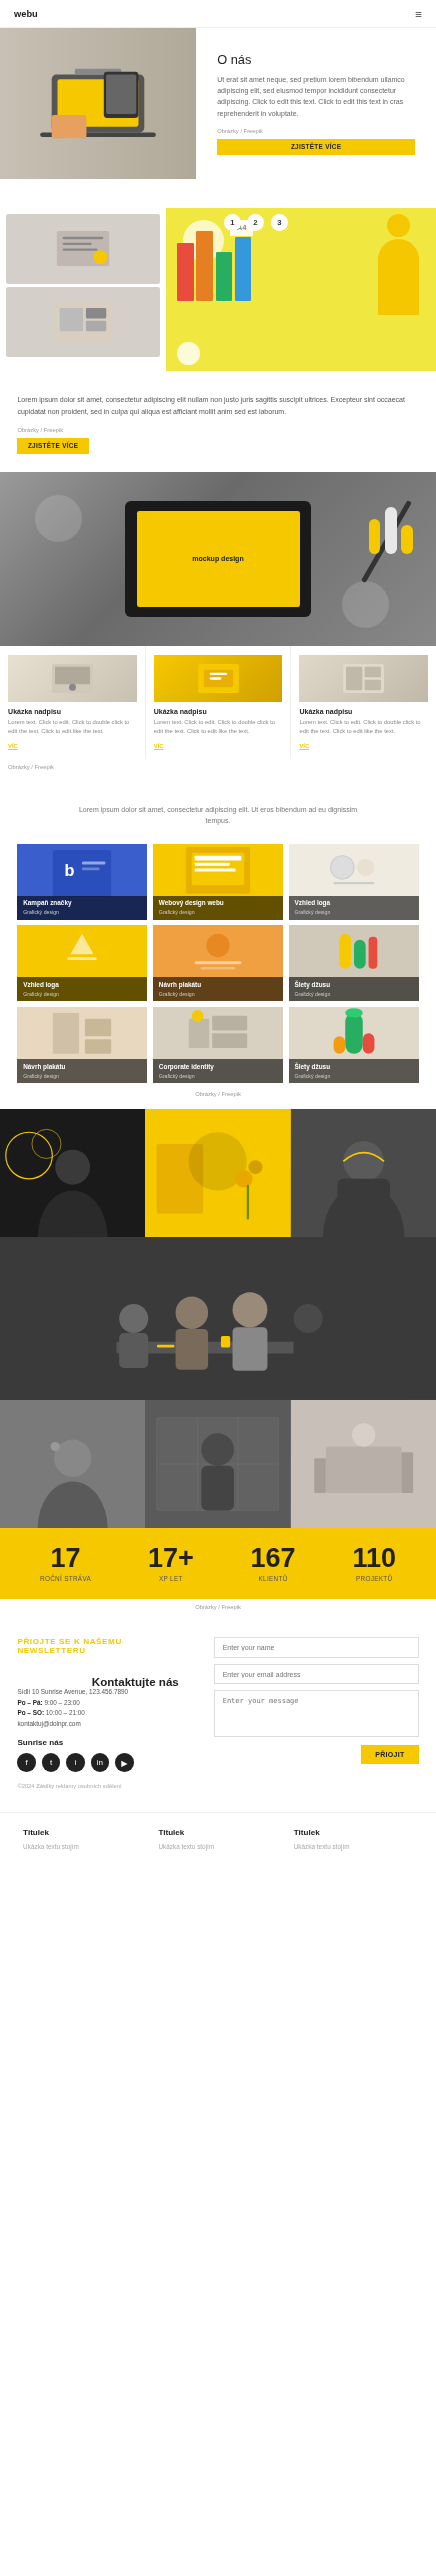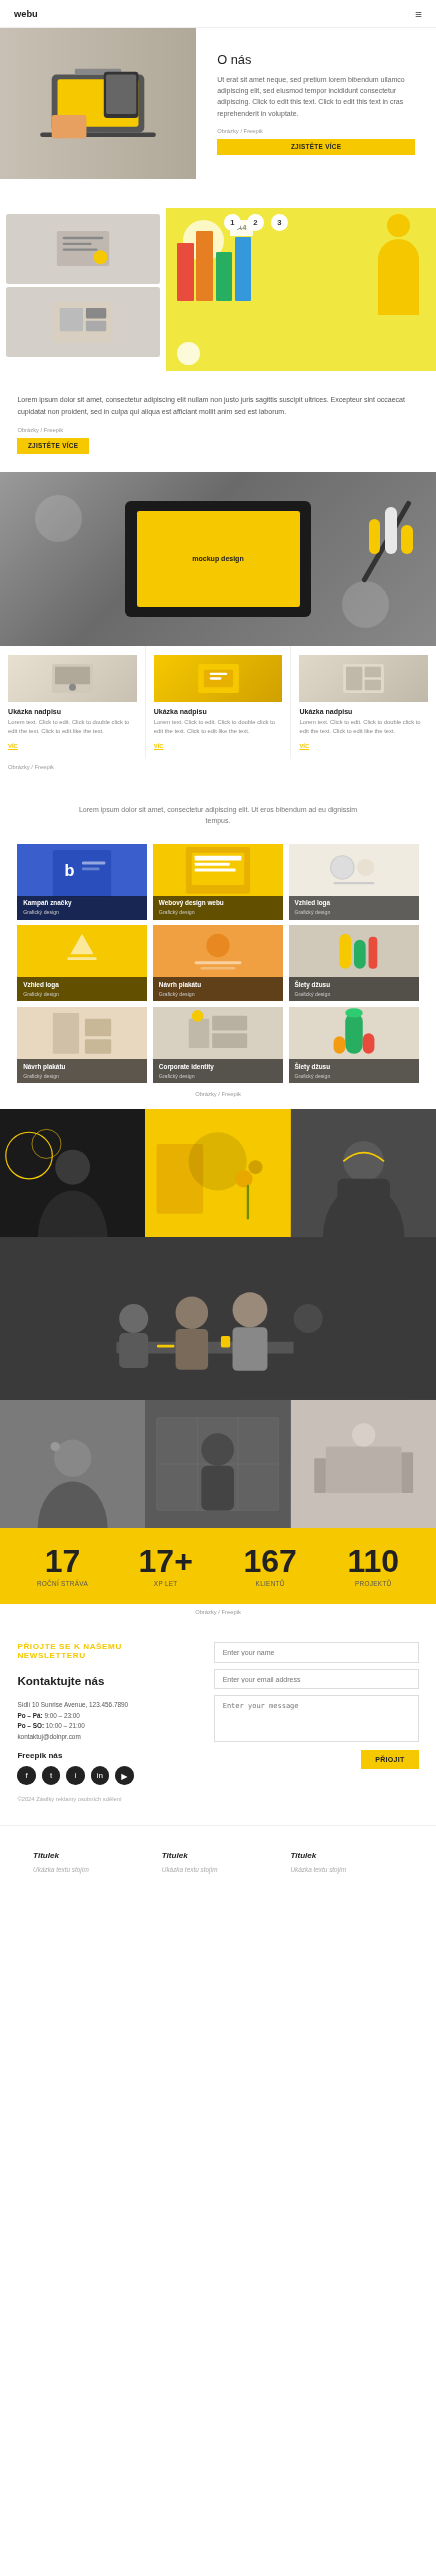--- a/index.html
+++ b/index.html
@@ -93,33 +93,33 @@
     .portfolio-label h5 { font-size: 6.4px; font-weight: 700; }
     .portfolio-label span { font-size: 5.2px; color: #ccc; }
     .portfolio-source { font-size: 5.8px; color: #999; text-align: center; margin-top: 8.1px; }
 
     
     .stats-section {
       background: #f5c800; display: flex; justify-content: space-around; align-items: center;
       padding: 17.4px 11.6px;
     }
     .stat-item { text-align: center; }
-    .stat-value { font-size: 32px; font-weight: 900; color: #222; line-height: 1; }
+    .stat-value { font-size: 27px; font-weight: 900; color: #222; line-height: 1; }
     .stat-label { font-size: 6.4px; color: #555; margin-top: 2.3px; text-transform: uppercase; letter-spacing: 0.3px; }
     .stats-source { font-size: 5.8px; color: #999; text-align: center; padding: 4.7px; }
 
     
     .contact-section {
       display: flex; gap: 0; padding: 0; background: #fff;
     }
     .contact-left {
       width: 45%; padding: 23px 17.4px; background: #fff;
     }
-    .contact-title { font-size: 8.1px; color: #f5c800; font-weight: bold; text-transform: uppercase; margin-bottom: 14px; letter-spacing: 0.6px; }
-    .contact-heading { font-size: 11.6px; font-weight: 900; color: #222; margin-bottom: 14px; }
+    .contact-title { font-size: 8.1px; color: #f5c800; font-weight: bold; text-transform: uppercase; margin-bottom: 20px; letter-spacing: 0.6px; }
+    .contact-heading { font-size: 11.6px; font-weight: 900; color: #222; margin-bottom: 0; text-align: right; }
     .contact-detail { font-size: 6.4px; color: #555; margin-bottom: 3.5px; }
     .contact-detail strong { color: #222; }
     .social-heading { font-size: 8.1px; font-weight: 700; color: #222; margin-top: 11.6px; margin-bottom: 5.8px; }
     .social-icons { display: flex; gap: 5.8px; flex-wrap: wrap; }
     .social-icon {
       width: 18.6px; height: 18.6px; background: #222; border-radius: 50%;
       display: flex; align-items: center; justify-content: center;
       color: #fff; font-size: 8.1px; cursor: pointer;
     }
     .copyright { font-size: 5.8px; color: #aaa; margin-top: 11.6px; }
@@ -132,21 +132,21 @@
     }
     .form-field-tall { height: 47px; resize: none; }
     .btn-submit {
       background: #f5c800; color: #222; font-size: 7px; font-weight: bold;
       padding: 5.8px 14px; border: none; cursor: pointer; text-transform: uppercase; letter-spacing: 0.3px;
       float: right;
     }
 
     
     .footer {
-      display: flex; background: #fff; border-top: 0.6px solid #eee; padding: 25px; font-style: italic;
+      display: flex; background: #fff; border-top: 0.6px solid #eee; padding: 15px;
     }
     .footer-col { flex: 1; padding: 0 8.1px; }
     .footer-col h4 { font-size: 8.1px; font-weight: 900; color: #222; margin-bottom: 4.7px; }
     .footer-col p { font-size: 6.4px; color: #aaa; line-height: 1.6; }
 
     
     .hero-bg-img {
       width: 100%; height: 100%;
       background: linear-gradient(to right, #c8c0b4 0%, #b0a898 100%);
       display: flex; align-items: center; justify-content: center;
@@ -624,21 +624,21 @@
     <div class="contact-detail">Sídlí 10 Sunrise Avenue, 123.456.7890</div>
     <div class="contact-detail">
       <strong>Po – Pá:</strong>
       <span>9:00 – 23:00</span>
     </div>
     <div class="contact-detail">
       <strong>Po – SO:</strong>
       <span>10:00 – 21:00</span>
     </div>
     <div class="contact-detail">kontaktuj@dolnpr.com</div>
-    <div class="social-heading">Freepik nás</div>
+    <div class="social-heading">Sunrise nás</div>
     <div class="social-icons">
       <div class="social-icon">f</div>
       <div class="social-icon">t</div>
       <div class="social-icon">i</div>
       <div class="social-icon">in</div>
       <div class="social-icon">▶</div>
     </div>
     <div class="copyright">©2024 Zásilky reklamy osobních sdělení</div>
   </div>
   <div class="contact-right">

